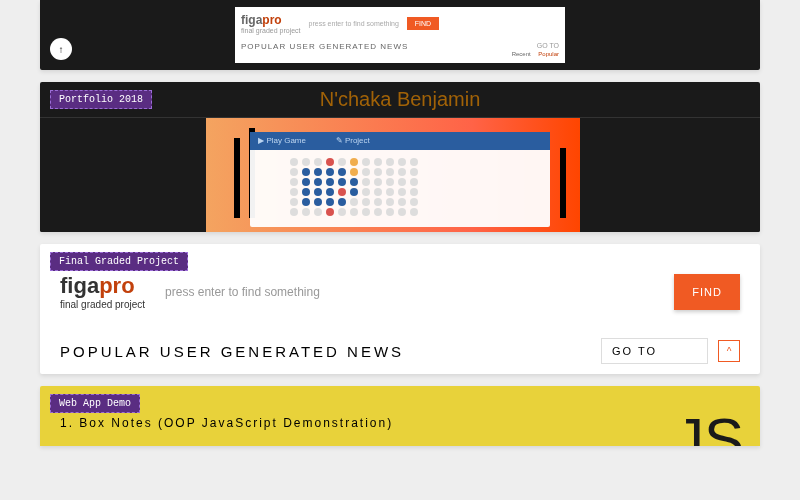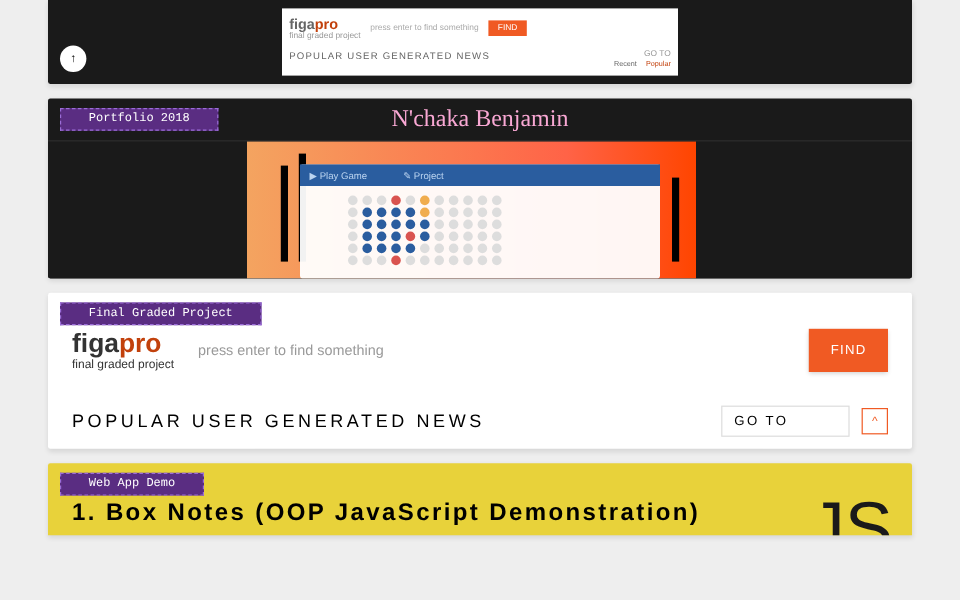--- a/index.html
+++ b/index.html
@@ -1,40 +1,40 @@
 <!DOCTYPE html>
 <html><head>
 <meta charset="utf-8">
 <style>
 *{margin:0;padding:0;box-sizing:border-box}
 body{font-family:-apple-system,BlinkMacSystemFont,'Segoe UI',Arial,sans-serif;background:#eee;width:800px;height:500px;overflow:hidden}
 .card{background:#fff;margin:0 40px 12px;border-radius:2px;box-shadow:0 2px 4px rgba(0,0,0,0.1);position:relative;overflow:hidden}
 .dark-card{background:#1a1a1a}
-.label{position:absolute;top:8px;left:10px;background:#5a2d82;color:#fff;font-family:'Courier New',monospace;font-size:10px;padding:3px 23px;border:1px dashed #9b6dd7;z-index:10}
+.label{position:absolute;top:8px;left:10px;background:#5a2d82;color:#fff;font-family:'Courier New',monospace;font-size:10px;padding:3px 8px;border:1px dashed #9b6dd7;z-index:10}
 
 
 .c1{height:70px;display:flex;align-items:center;justify-content:center;margin-top:0;border-radius:0 0 2px 2px}
 .c1-inner{background:#fff;width:330px;padding:6px;font-size:8px;color:#666}
 .c1-logo{display:flex;align-items:center;gap:8px;margin-bottom:4px}
 .c1-logo-text{font-size:12px;font-weight:600}
 .orange{color:#c2410c}
 .c1-logo-sub{font-size:7px;color:#999}
 .c1-search{display:inline-block;font-size:7px;color:#aaa}
 .c1-find{background:#f05a23;color:#fff;font-size:7px;padding:3px 8px;float:right}
 .c1-popular{font-size:8px;letter-spacing:1px;margin-top:6px}
 .c1-goto{float:right;font-size:7px;color:#999}
 .c1-links{float:right;font-size:6px;clear:right}
 .c1-links span{margin-left:6px}
 .scroll-btn{position:absolute;left:10px;bottom:10px;width:22px;height:22px;background:#fff;border-radius:50%;display:flex;align-items:center;justify-content:center;font-size:10px}
 
 
 .c2{height:150px}
 .c2-header{height:36px;display:flex;align-items:center;justify-content:center;border-bottom:1px solid #333}
-.c2-title{color:#f9a8d4;font-family:Liberation Serif, serif;font-size:20px}
-.c2-body{height:114px;background:linear-gradient(90deg,#1a1a1a 0%,#1a1a1a 23%,#f4a460 23%,#ff6347 60%,#ff4500 75%,#1a1a1a 75%);position:relative;display:flex;justify-content:center;align-items:flex-end;padding-top:8px}
+.c2-title{color:#a16207;font-family:Liberation Sans, sans-serif;font-size:20px}
+.c2-body{height:114px;background:linear-gradient(90deg,#1a1a1a 0%,#1a1a1a 23%,#f4a460 23%,#ff6347 60%,#ff4500 75%,#1a1a1a 75%);position:relative;display:flex;justify-content:center;align-items:center;padding-top:8px}
 .c2-game{background:rgba(255,255,255,0.95);width:300px;height:95px;border-radius:2px;position:relative}
 .c2-tabs{background:#2a5d9f;height:18px;display:flex;align-items:center;padding:0 8px;gap:30px;font-size:8px;color:#bbd4f0}
 .c2-grid{padding:8px 0 0 40px;display:grid;grid-template-columns:repeat(11,10px);gap:2px}
 .dot{width:8px;height:8px;border-radius:50%}
 .b{background:#2a5d9f}
 .r{background:#d9534f}
 .o{background:#f0ad4e}
 .e{background:#ddd}
 .tower{position:absolute;width:6px;background:#000}
 
@@ -47,21 +47,21 @@
 .c3-search{flex:1;color:#999;font-size:12px}
 .c3-find{background:#f05a23;color:#fff;padding:12px 18px;font-size:11px;letter-spacing:1px;box-shadow:0 2px 4px rgba(0,0,0,0.2)}
 .c3-bottom{display:flex;justify-content:space-between;align-items:center;margin-top:28px}
 .c3-popular{font-size:15px;letter-spacing:3px;font-weight:300}
 .c3-goto-wrap{display:flex;align-items:center;gap:10px}
 .c3-goto{font-size:11px;letter-spacing:2px;padding:6px 50px 6px 10px;border:1px solid #ddd}
 .c3-caret{width:22px;height:22px;border:1px solid #f05a23;color:#f05a23;display:flex;align-items:center;justify-content:center;font-size:10px}
 
 
 .c4{background:#e8d23a;height:60px;padding:30px 20px 0;margin-bottom:14px;border-radius:2px 2px 0 0}
-.c4-title{font-size:20px;font-weight:700;letter-spacing:2px}
+.c4-title{font-size:12px;font-weight:400;letter-spacing:2px}
 .c4-js{position:absolute;right:16px;bottom:-28px;font-size:60px;font-weight:400;color:#1a1a1a}
 </style>
 </head>
 <body>
 
 <div class="card dark-card c1">
   <div class="c1-inner">
     <div class="c1-logo">
       <div>
         <div class="c1-logo-text"><span>figa</span><span class="orange">pro</span></div>

